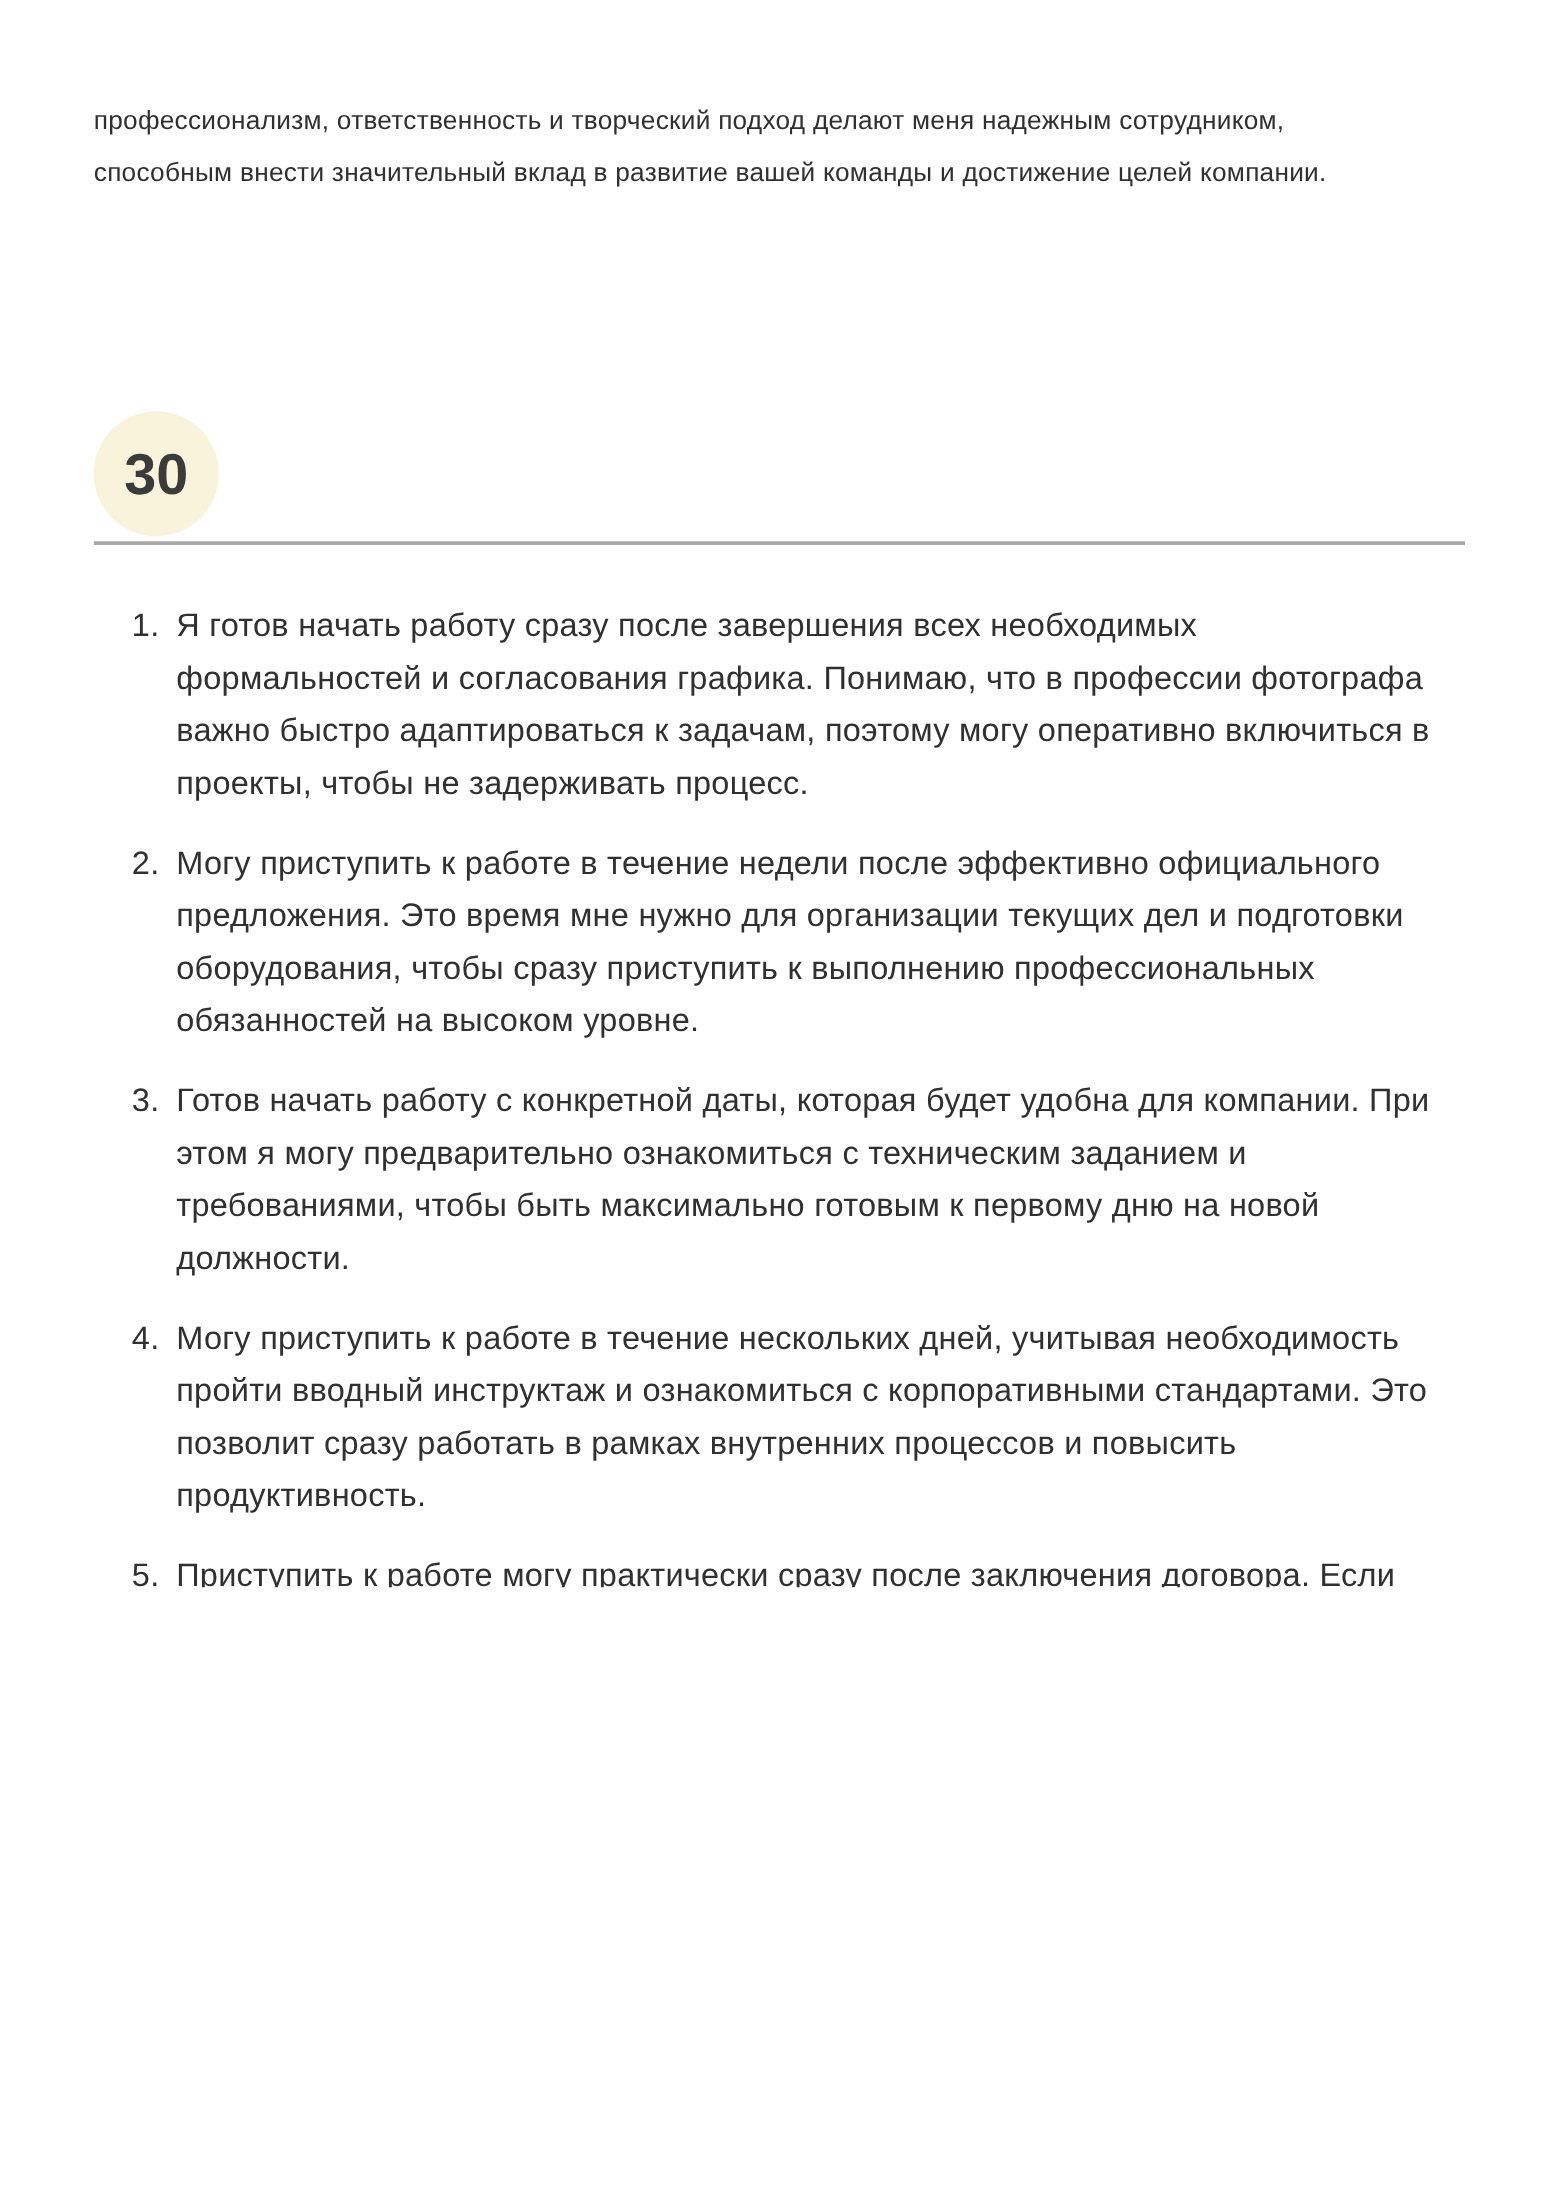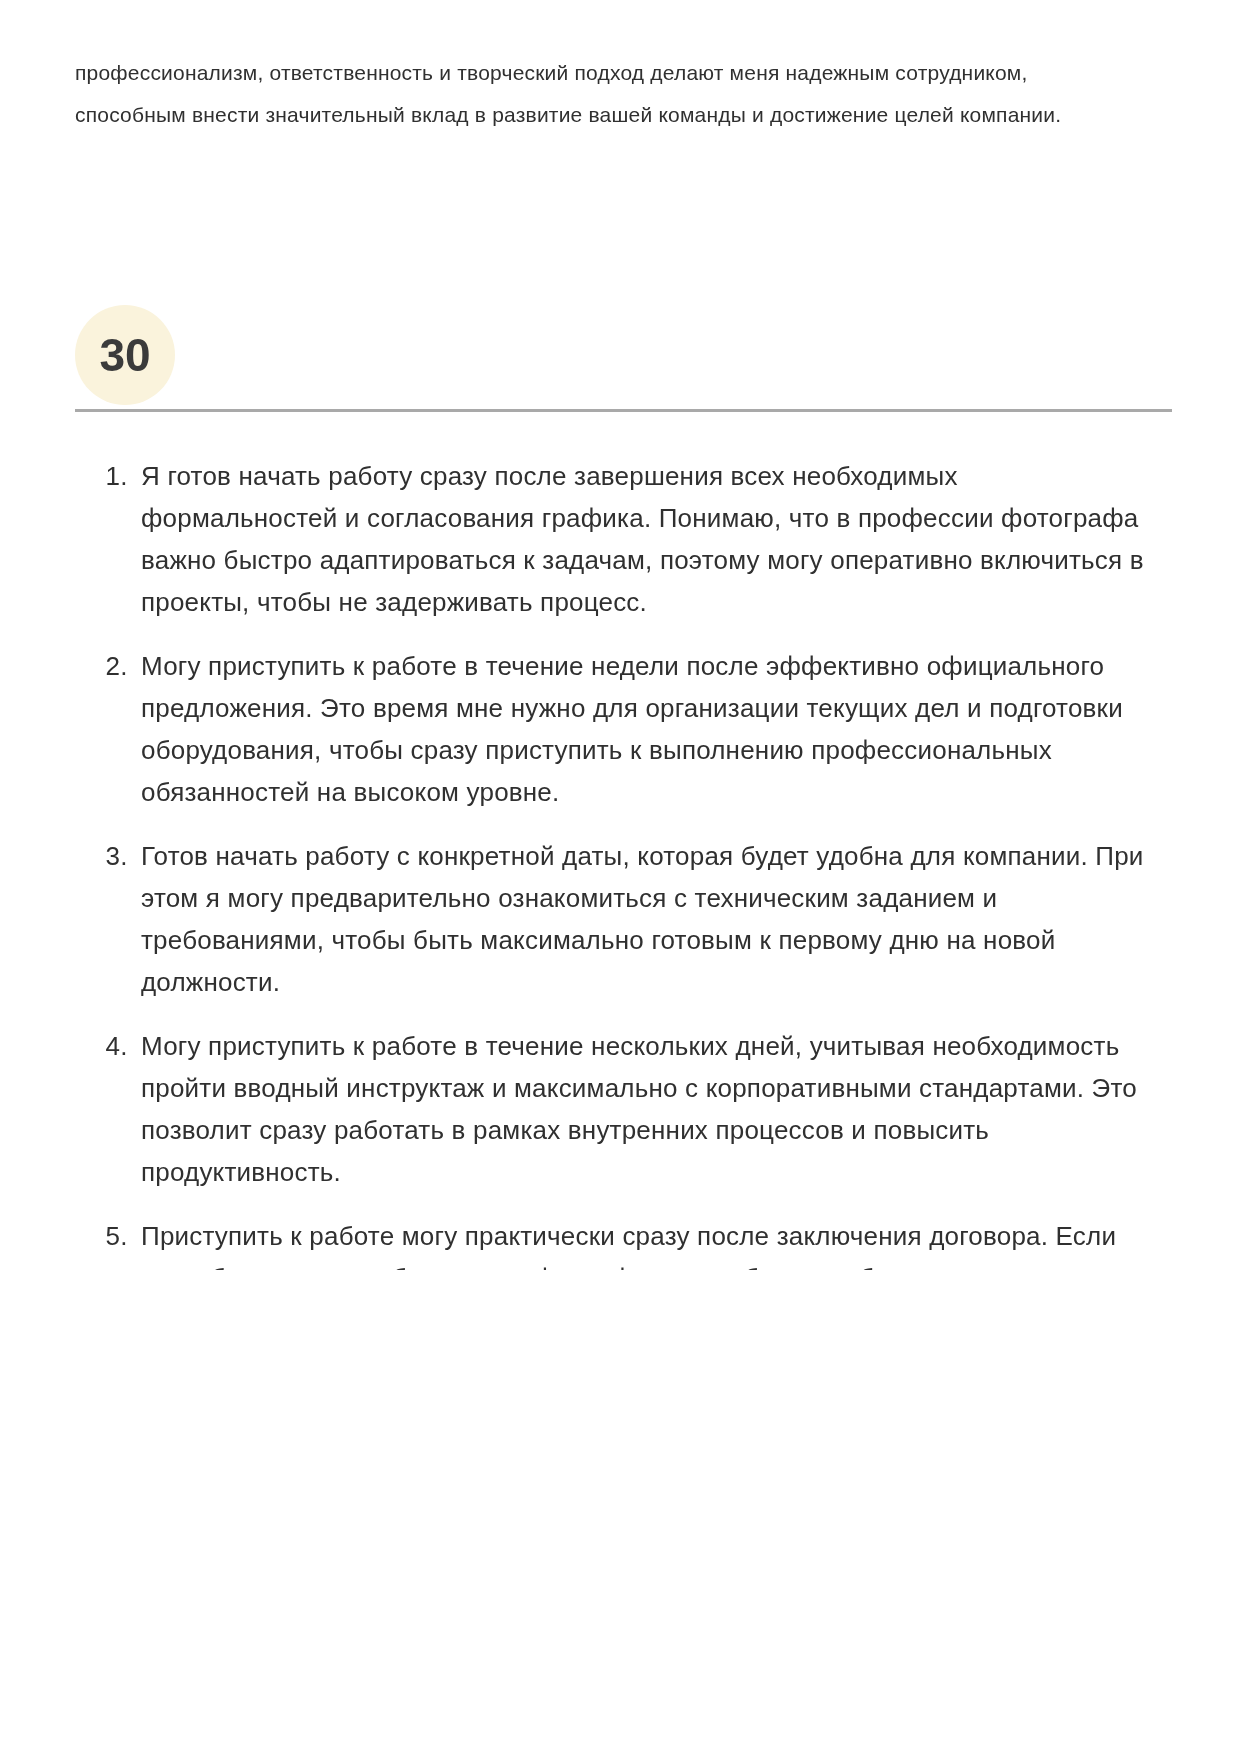--- a/index.html
+++ b/index.html
@@ -10,21 +10,21 @@
     --divider:#a9a9a9;
     --page-bg:#ffffff;
   }
   *{margin:0;padding:0;box-sizing:border-box;}
   html,body{background:#fff;}
   body{font-family:"Liberation Sans","DejaVu Sans",sans-serif;}
   .page{
     width:1239px;
     height:1270px;
     background:var(--page-bg);
-    padding:52px 67px 0 75px;
+    padding:76px 67px 0 75px;
     overflow:hidden;
     position:relative;
   }
   .intro{
     font-size:21px;
     line-height:42px;
     letter-spacing:0.2px;
     color:var(--text);
     max-width:1060px;
     margin-bottom:169px;
@@ -93,21 +93,21 @@
     <div class="section-header">
       <div class="num-badge">
         <span>30</span>
       </div>
     </div>
     <hr class="divider">
     <ol class="answers">
       <li>Я готов начать работу сразу после завершения всех необходимых формальностей и согласования графика. Понимаю, что в профессии фотографа важно быстро адаптироваться к задачам, поэтому могу оперативно включиться в проекты, чтобы не задерживать процесс.</li>
       <li>Могу приступить к работе в течение недели после эффективно официального предложения. Это время мне нужно для организации текущих дел и подготовки оборудования, чтобы сразу приступить к выполнению профессиональных обязанностей на высоком уровне.</li>
       <li>Готов начать работу с конкретной даты, которая будет удобна для компании. При этом я могу предварительно ознакомиться с техническим заданием и требованиями, чтобы быть максимально готовым к первому дню на новой должности.</li>
-      <li>Могу приступить к работе в течение нескольких дней, учитывая необходимость пройти вводный инструктаж и максимально с корпоративными стандартами. Это позволит сразу работать в рамках внутренних процессов и повысить продуктивность.</li>
+      <li>Могу приступить к работе в течение нескольких дней, учитывая необходимость пройти вводный инструктаж и ознакомиться с корпоративными стандартами. Это позволит сразу работать в рамках внутренних процессов и повысить продуктивность.</li>
       <li>Приступить к работе могу практически сразу после заключения договора. Если потребуется, готов обсудить график и формат работы, чтобы выполнению быстро войти в ритм и начать выполнять задачи качественно и эффективно.</li>
     </ol>
   </section>
 
   <section class="section-q31">
     <div class="section-header">
       <div class="num-badge">
         <span>37</span>
       </div>
       <h2 class="section-title">Есть ли у меня медицинская книжка?</h2>

